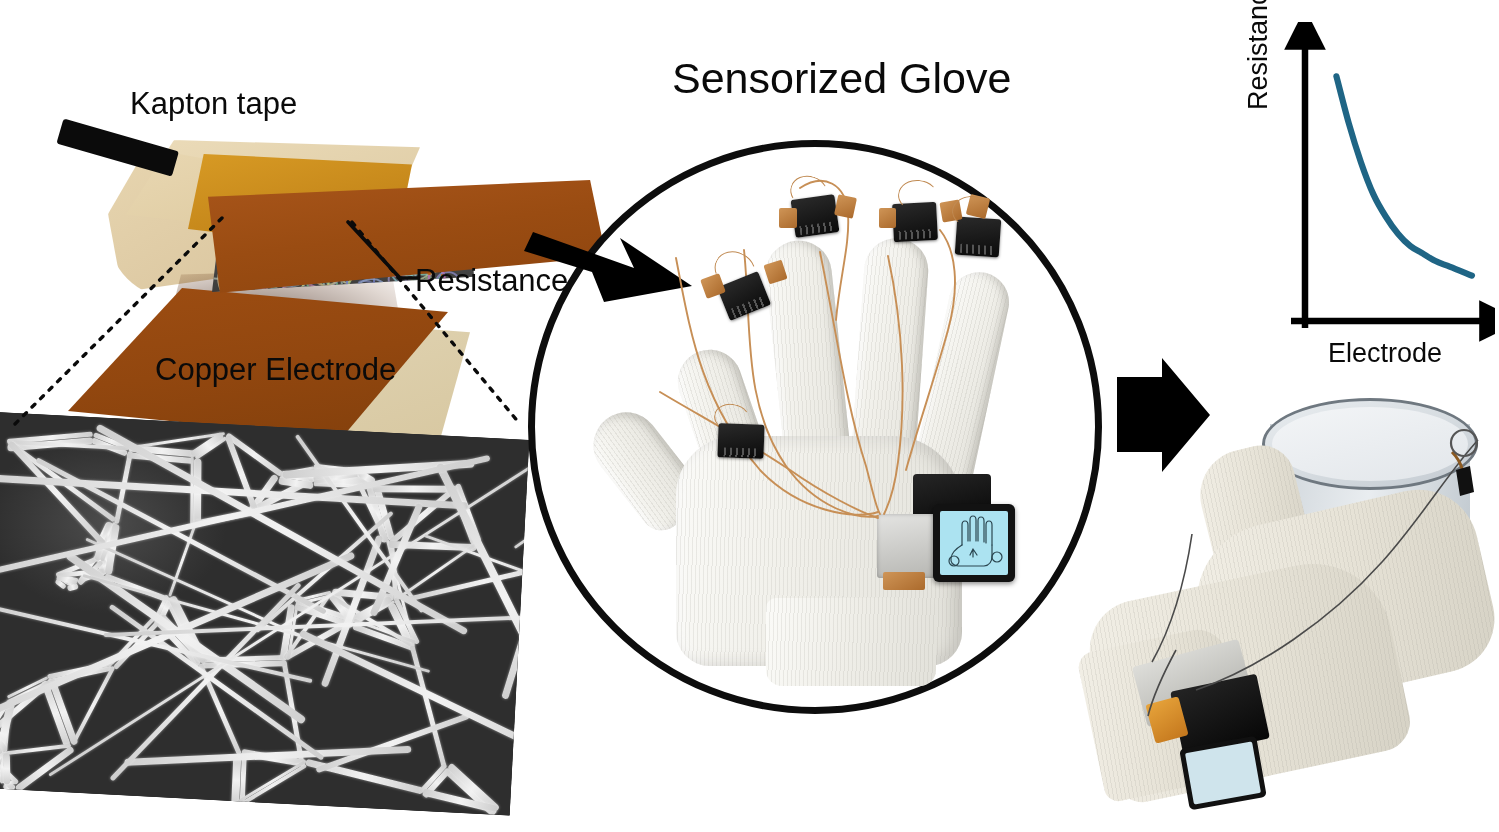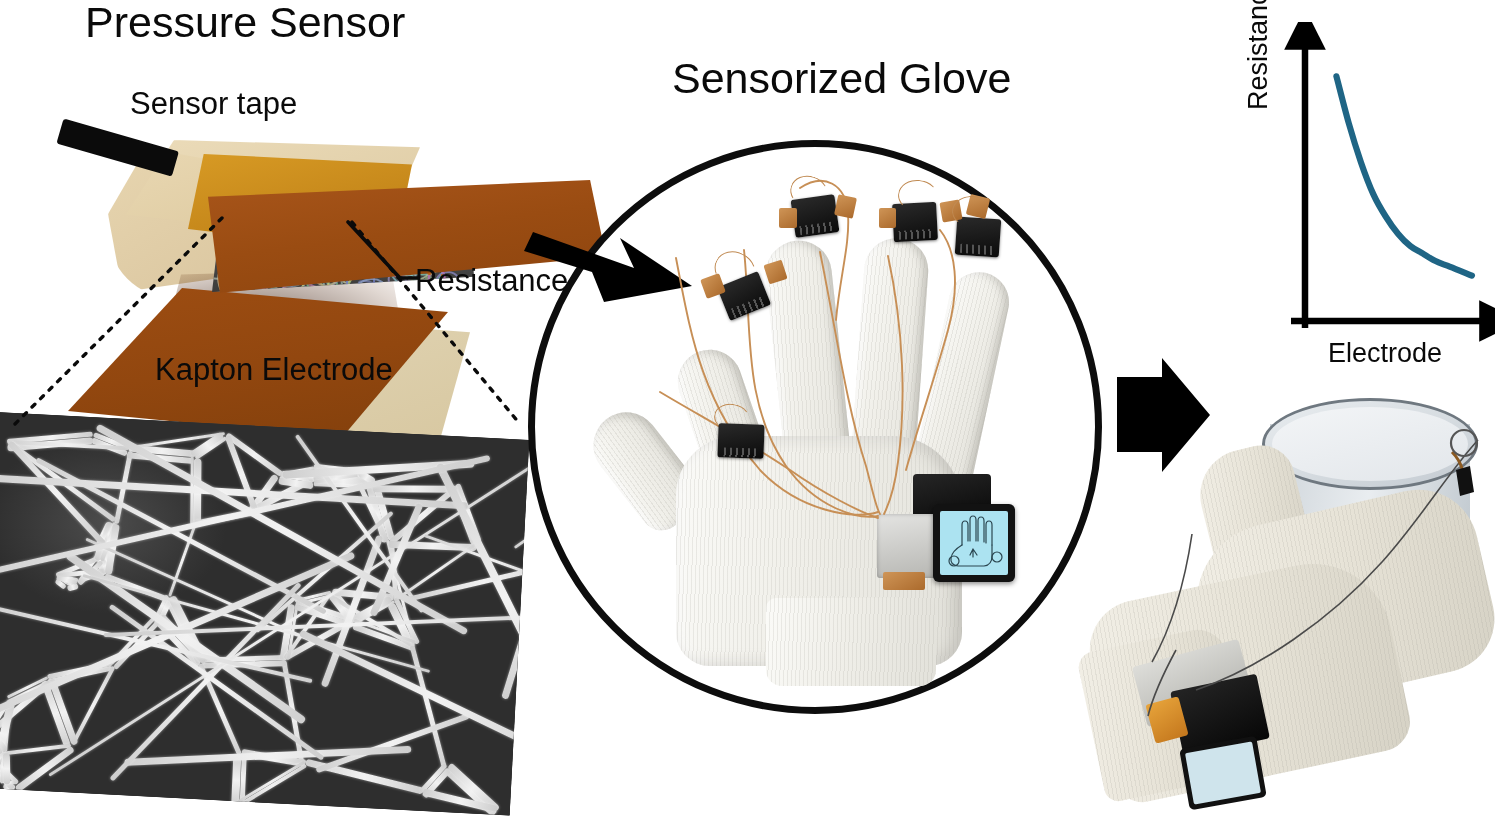--- a/index.html
+++ b/index.html
@@ -112,21 +112,20 @@
      background:linear-gradient(160deg,#e9edf0,#d3d9de 60%,#c3cad1);
      border:3px solid #6f7880;box-sizing:border-box;}
   .glass-rim-in{position:absolute;left:10px;top:9px;width:196px;height:74px;border-radius:50%;
      background:linear-gradient(165deg,#f3f5f7,#e2e6ea);}
 </style>
 </head>
 <body>
 
 <div id="figure">
 
-  <div class="lbl title-main" style="left:85px;top:1px;">Pressure Sensor</div>
   <div class="lbl title-main" style="left:672px;top:57px;">Sensorized Glove</div>
 
   <div class="panel" id="stack">
     <div class="sheet kapton-left"></div>
     <div class="sheet kapton-top"></div>
     <div class="sheet gold-top"></div>
     <div class="sheet cu-shadow"></div>
     <div class="sheet kapton-bot"></div>
     <div class="sheet cu-bot"></div>
     <div class="sheet nf-mat" id="nfmat">
@@ -274,23 +273,23 @@
         <div class="nf-dot" style="left: 229.144px; top: 66.4496px; width: 5.31002px; height: 5.31002px;"></div>
         <div class="nf-dot" style="left: 46.1668px; top: 83.8143px; width: 3.81848px; height: 3.81848px;"></div>
         <div class="nf-dot" style="left: 131.883px; top: 42.9105px; width: 5.56086px; height: 5.56086px;"></div>
         <div class="nf-dot" style="left: 177.372px; top: 32.2954px; width: 4.61101px; height: 4.61101px;"></div>
         <div class="nf-dot" style="left: 228.722px; top: 78.3093px; width: 2.71124px; height: 2.71124px;"></div>
       </div>
     <div class="sheet cu-top"></div>
     <div class="wire-blk"></div>
   </div>
 
-  <div class="lbl ann" style="left:130px;top:88px;">Sensor tape</div>
+  <div class="lbl ann" style="left:130px;top:88px;">Kapton tape</div>
   <div class="lbl ann" style="left:415px;top:265px;">Resistance</div>
-  <div class="lbl ann" style="left:155px;top:354px;">Kapton Electrode</div>
+  <div class="lbl ann" style="left:155px;top:354px;">Copper Electrode</div>
 
   <div class="panel" id="sem-wrap">
     <div id="sem-img">
       <div class="sem-bg"></div>
     <div class="fib" style="left: 119.789px; top: 152.398px; width: 13.9086px; height: 3.5px; transform: rotate(-116.51deg) translateY(-50%);"></div>
         <div class="fib" style="left: 119.789px; top: 152.398px; width: 26.4461px; height: 6.5px; transform: rotate(-100.49deg) translateY(-50%);"></div>
         <div class="fib" style="left: 119.789px; top: 152.398px; width: 29.7522px; height: 2.7px; transform: rotate(158.4deg) translateY(-50%);"></div>
         <div class="fib" style="left: 16.7221px; top: 348.434px; width: 15.3812px; height: 6.6px; transform: rotate(-49.69deg) translateY(-50%);"></div>
         <div class="fib" style="left: 16.7221px; top: 348.434px; width: 23.0602px; height: 5.2px; transform: rotate(57.93deg) translateY(-50%);"></div>
         <div class="fib" style="left: 16.7221px; top: 348.434px; width: 31.6584px; height: 5.3px; transform: rotate(41.03deg) translateY(-50%);"></div>

